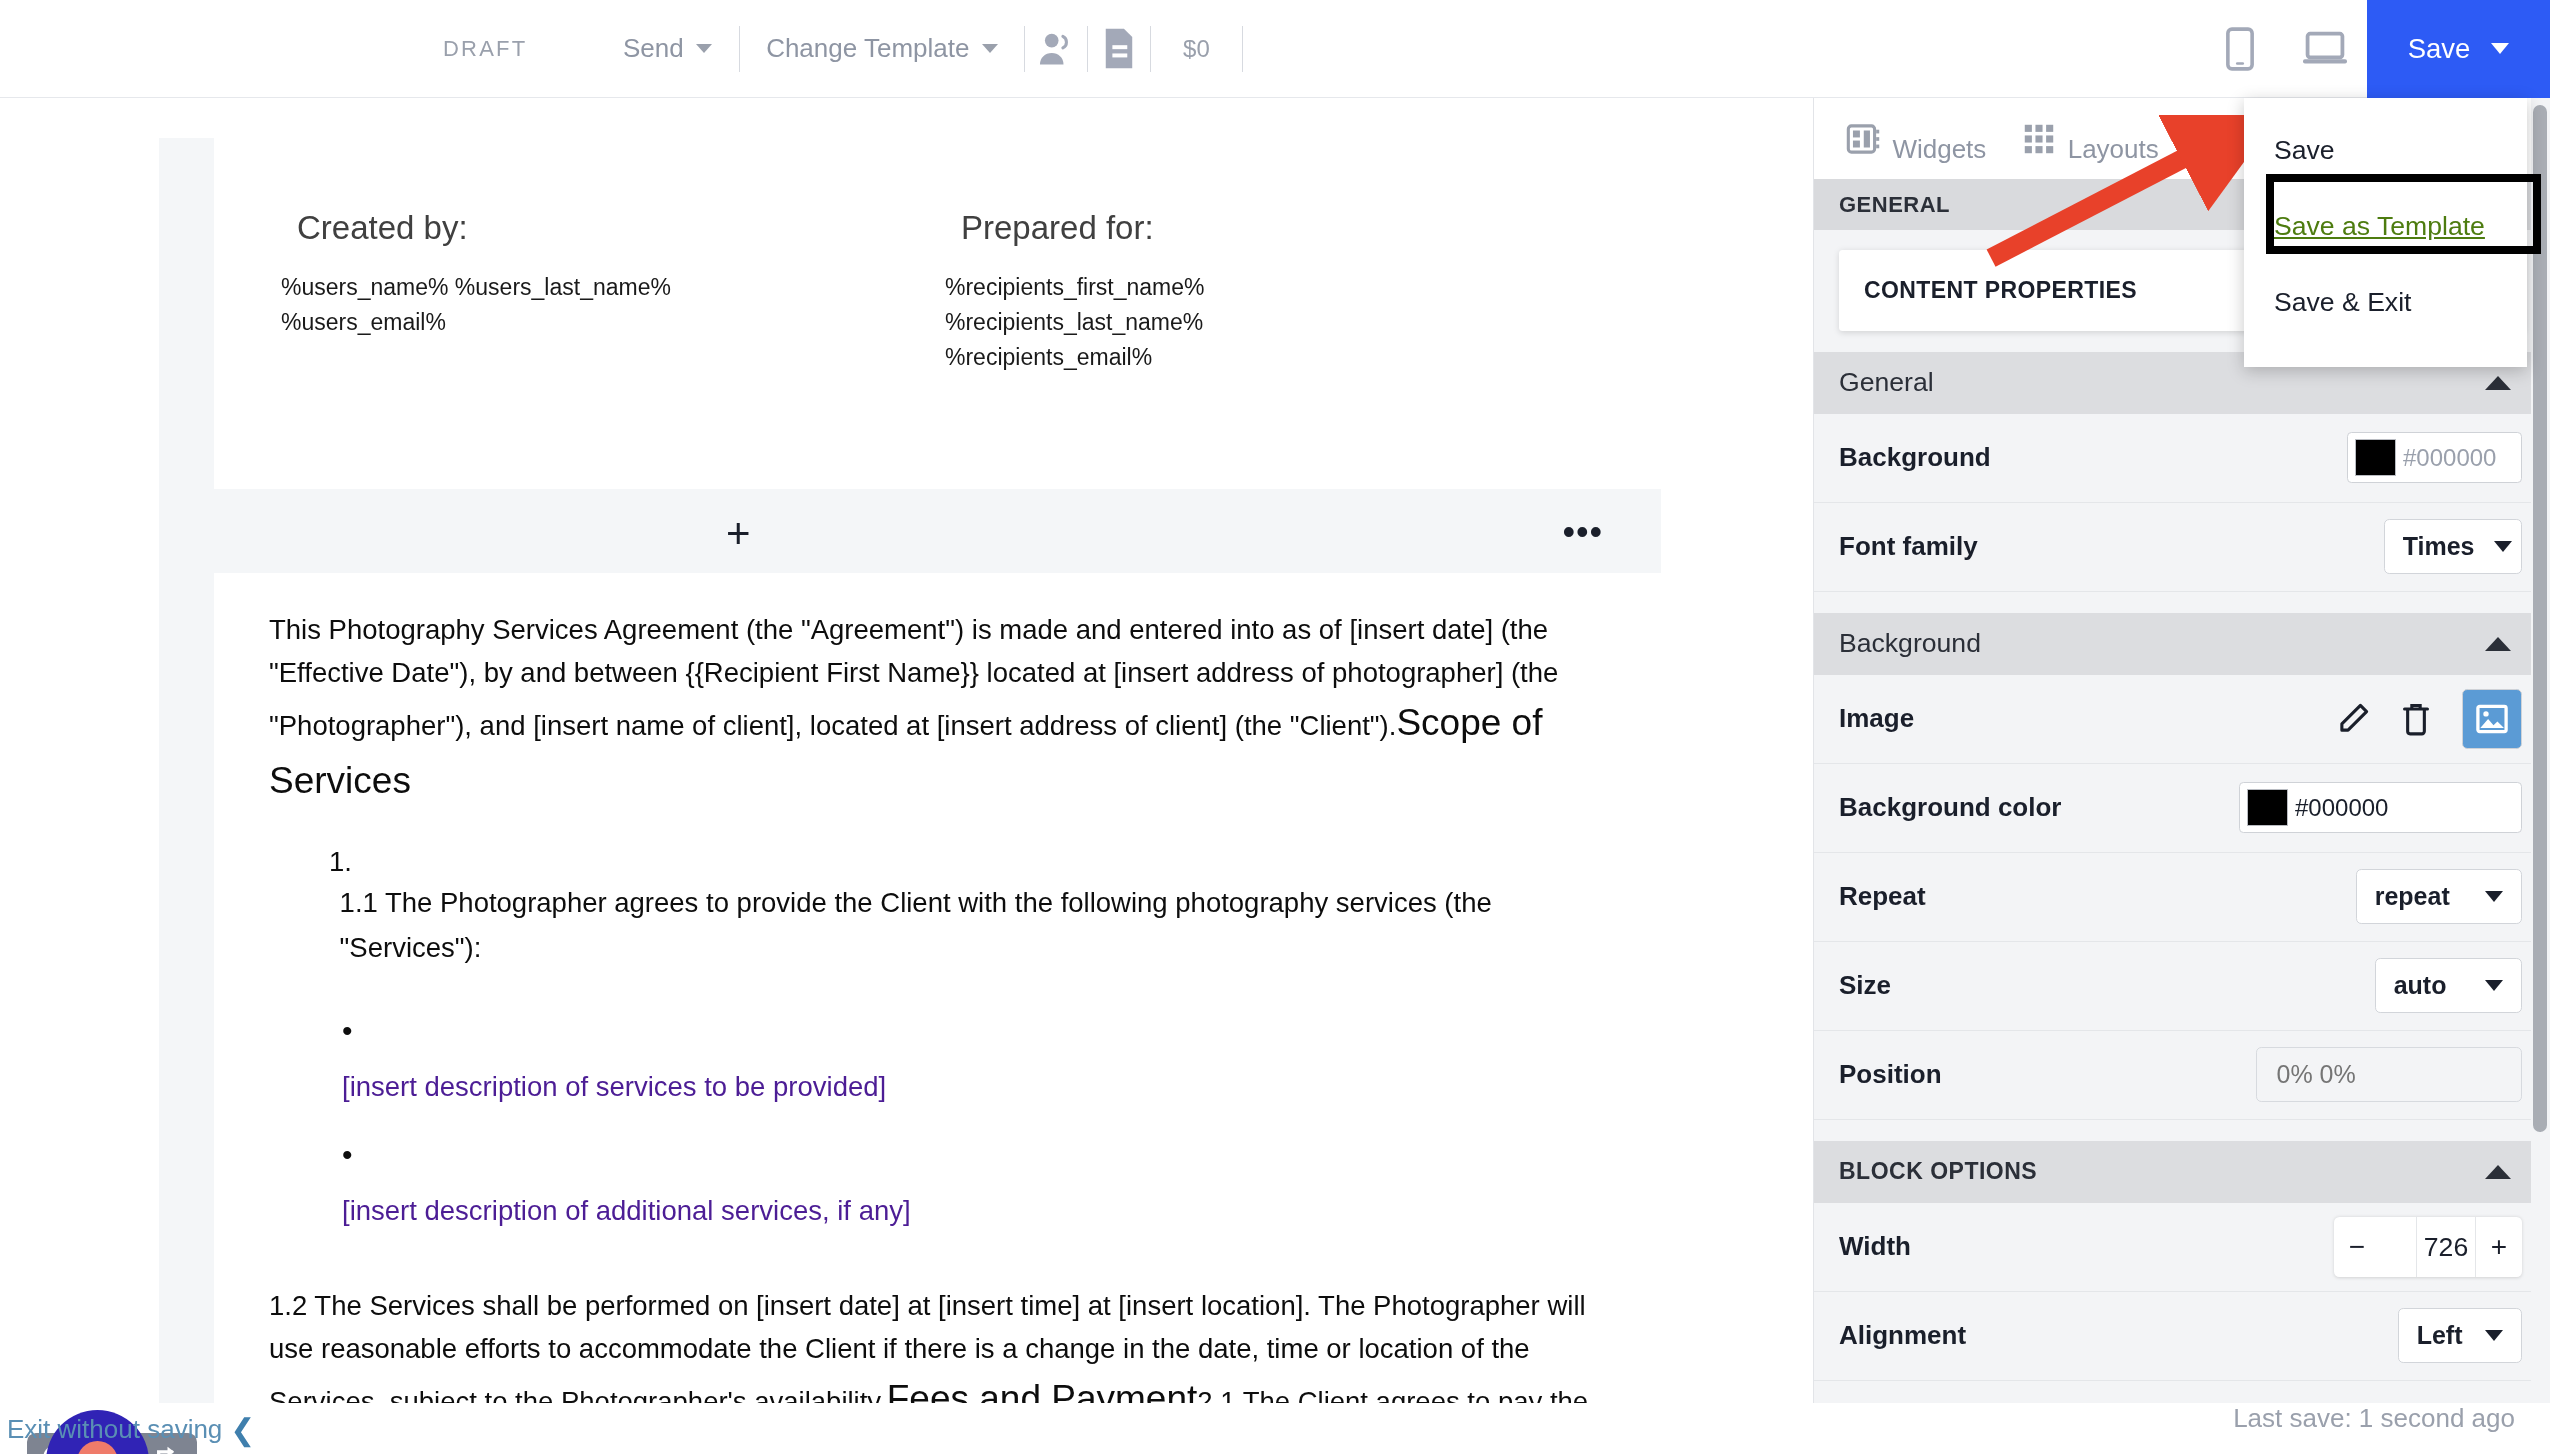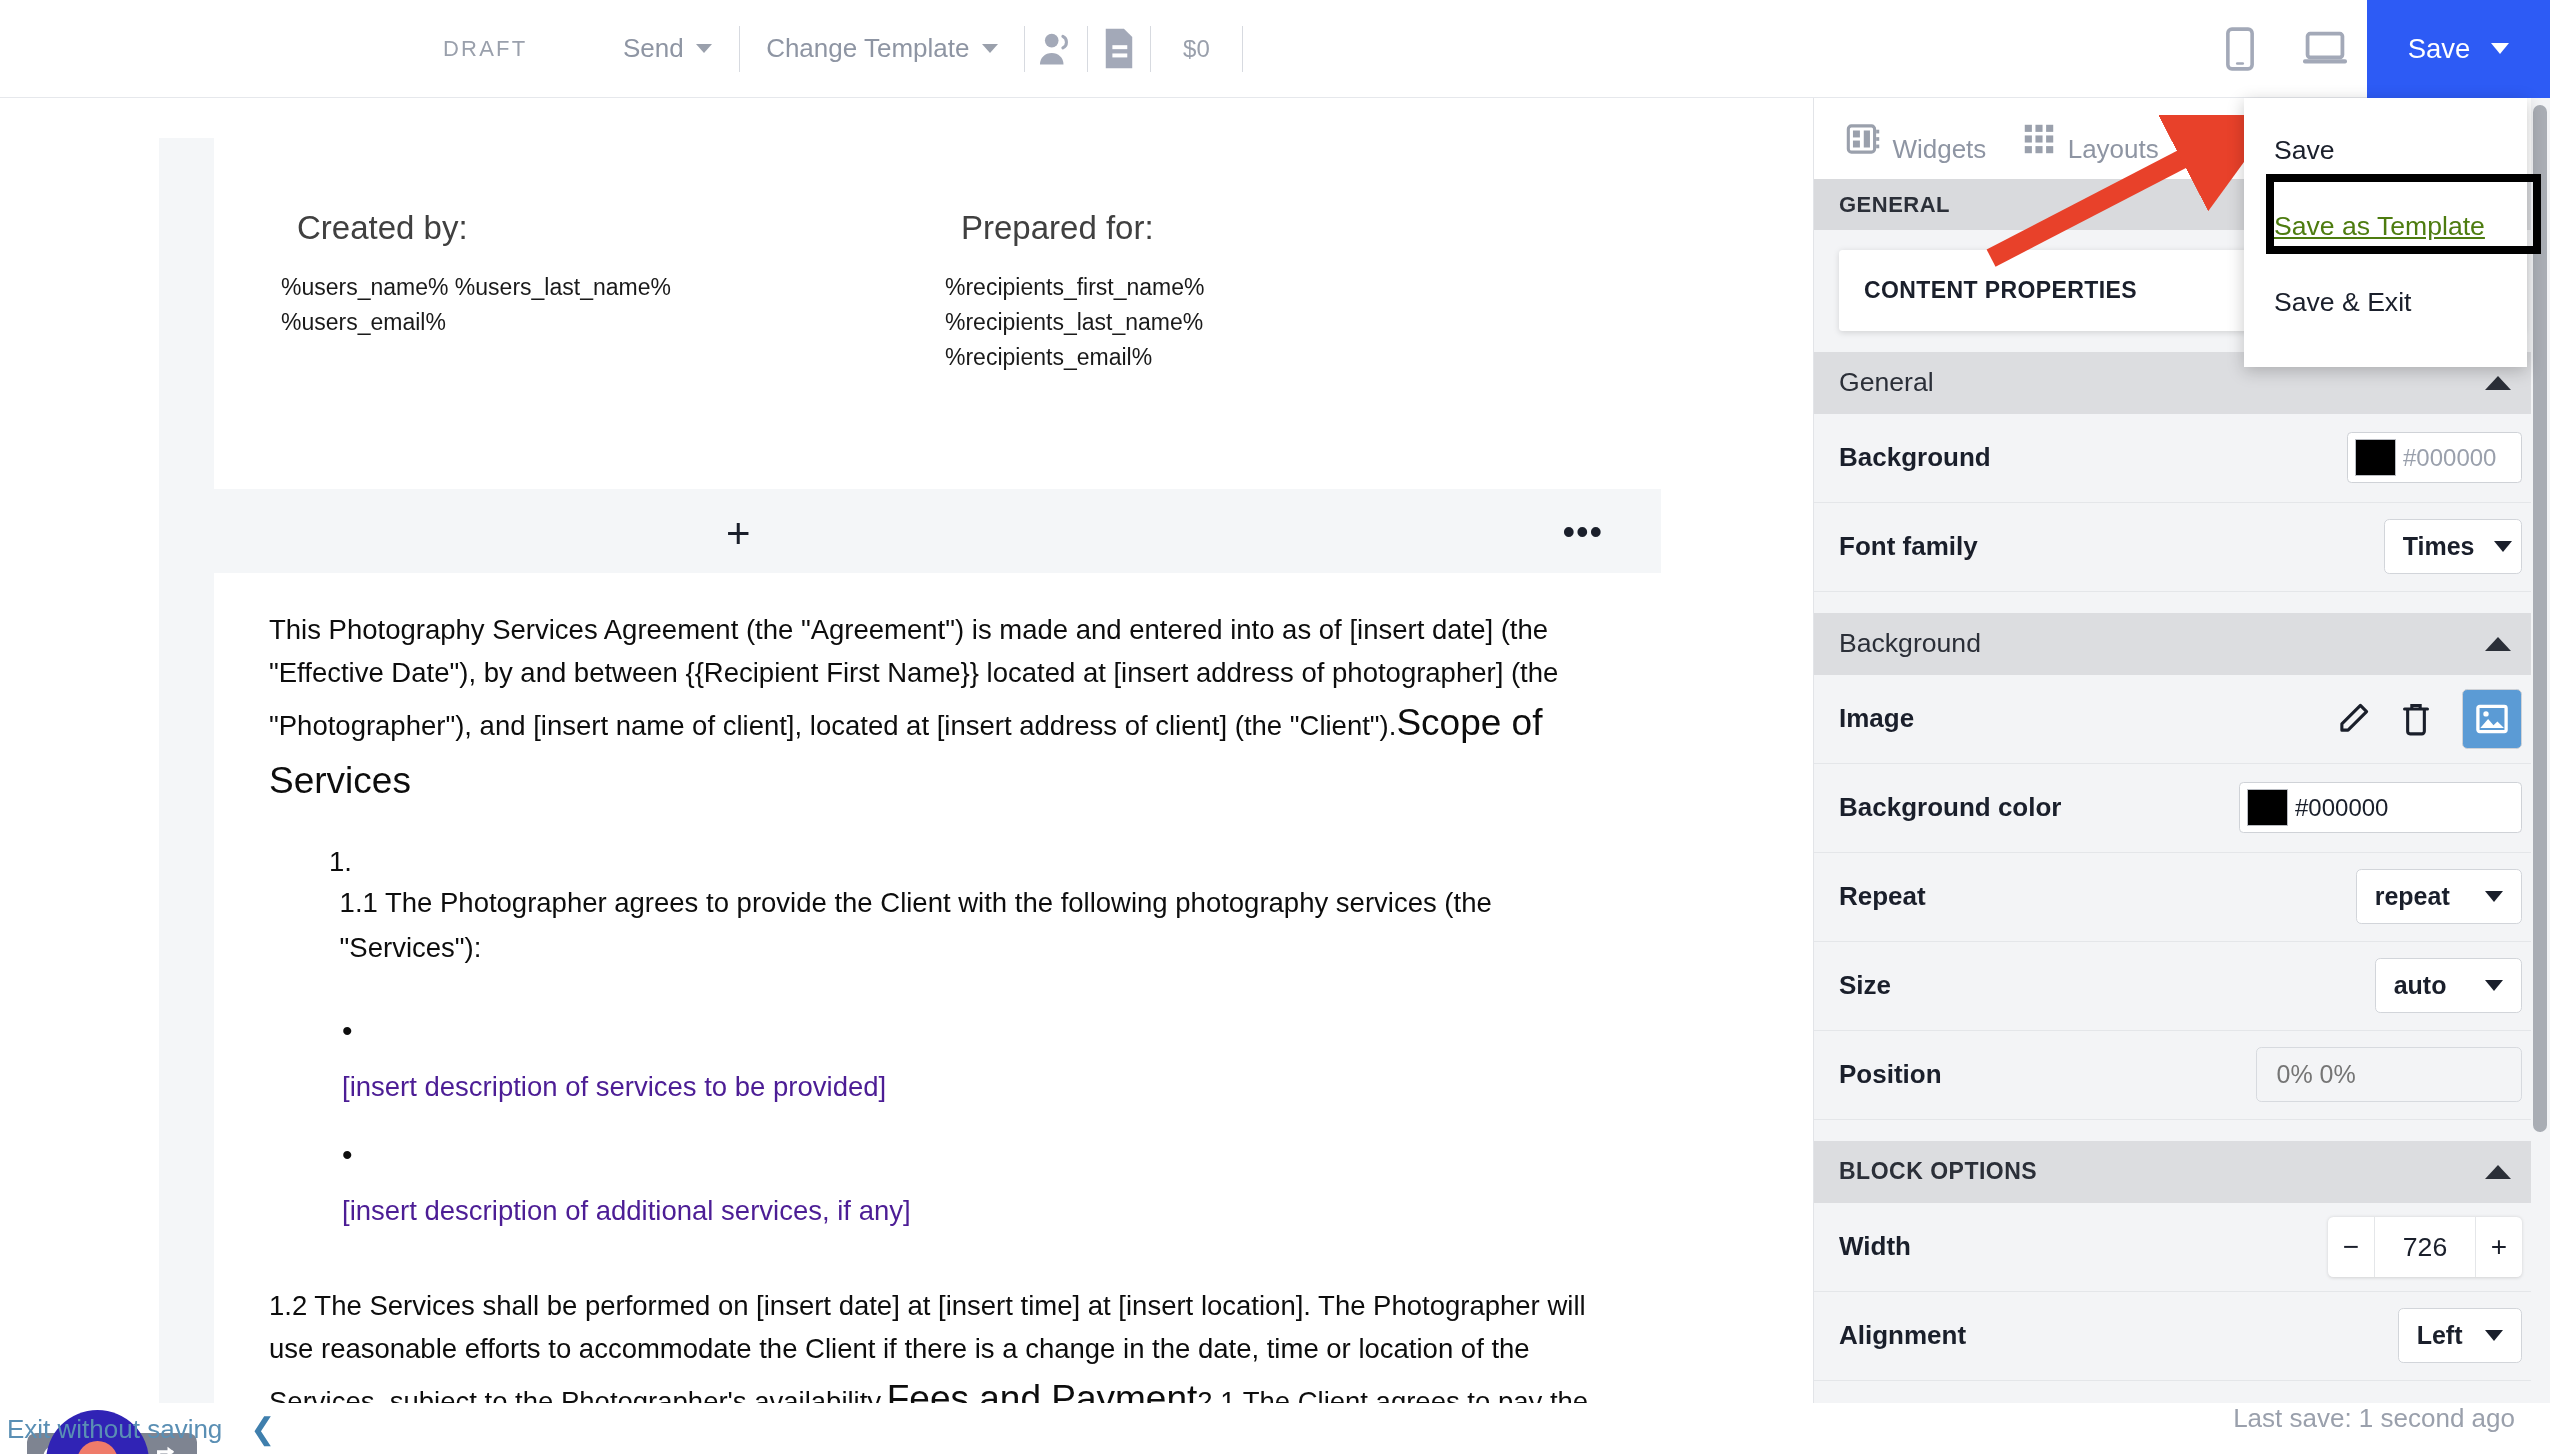--- a/index.html
+++ b/index.html
@@ -166,21 +166,21 @@
 
   .img-btns { display: flex; align-items: center; gap: 32px; }
   .icon-btn { cursor: pointer; display: flex; align-items: center; justify-content: center; }
   .img-active {
     width: 60px; height: 60px; background: #5b9bd5; border: 1.8px solid #cfd2d7;
     border-radius: 5.3px; display: flex; align-items: center; justify-content: center; cursor: pointer;
   }
 
   .stepper { display: flex; align-items: center; height: 60px; background: #fff; border-radius: 5.3px; box-shadow: 0 0.9px 3.5px rgba(0,0,0,.14); }
   .stepper .sbtn { width: 46px; text-align: center; font-size: 28px; color: #1a1f2b; cursor: pointer; }
-  .stepper .sval { width: 102px; text-align: center; font-size: 26.6px; color: #1a1f2b; border-left: 0.9px solid #e4e6e9; border-right: 0.9px solid #e4e6e9; line-height: 60px; }
+  .stepper .sval { width: 60px; text-align: center; font-size: 26.6px; color: #1a1f2b; border-left: 0.9px solid #e4e6e9; border-right: 0.9px solid #e4e6e9; line-height: 60px; margin-left: 36px; }
 
   .scrollbar-track { position: absolute; top: 0; right: 0; width: 19.5px; height: 1356px; background: #f3f4f6; }
   .scrollbar-thumb { position: absolute; top: 7px; right: 2.7px; width: 14px; height: 1027px; background: #a9adb4; border-radius: 7px; }
 
   
   .save-menu {
     position: absolute; top: 98px; right: 23px; width: 283px;
     background: #fff; box-shadow: 0 3.5px 16px rgba(0,0,0,.22);
     z-index: 60; padding: 14px 0 26.6px 0;
   }
@@ -206,21 +206,21 @@
     background: #7e8491; border-radius: 8.9px; display: flex; align-items: center;
     justify-content: space-between; padding: 0 12.4px;
   }
   .rec-circle {
     position: absolute; left: 19.5px; top: 10.6px; width: 103px; height: 103px;
     border-radius: 50%; background: #3023b5; display: flex; align-items: center; justify-content: center;
     cursor: pointer;
   }
   .rec-inner { width: 41px; height: 41px; border-radius: 50%; background: #ef7b6a; }
   .exit-link {
-    position: absolute; left: 7px; bottom: 8.9px; display: flex; align-items: flex-start; gap: 28px;
+    position: absolute; left: 7px; bottom: 8.9px; display: flex; align-items: flex-end; gap: 8px;
     font-size: 26px; color: #5a8fb4; cursor: pointer; z-index: 70;
   }
   .chev-left { font-size: 30px; color: #3f7fad; line-height: 1; }
 
   .lastsave {
     position: absolute; right: 35px; bottom: 20px; font-size: 26px; color: #9aa0ac;
     z-index: 45;
   }
   .bottombar {
     position: absolute; left: 0; bottom: 0; width: 2550px; height: 51px;

